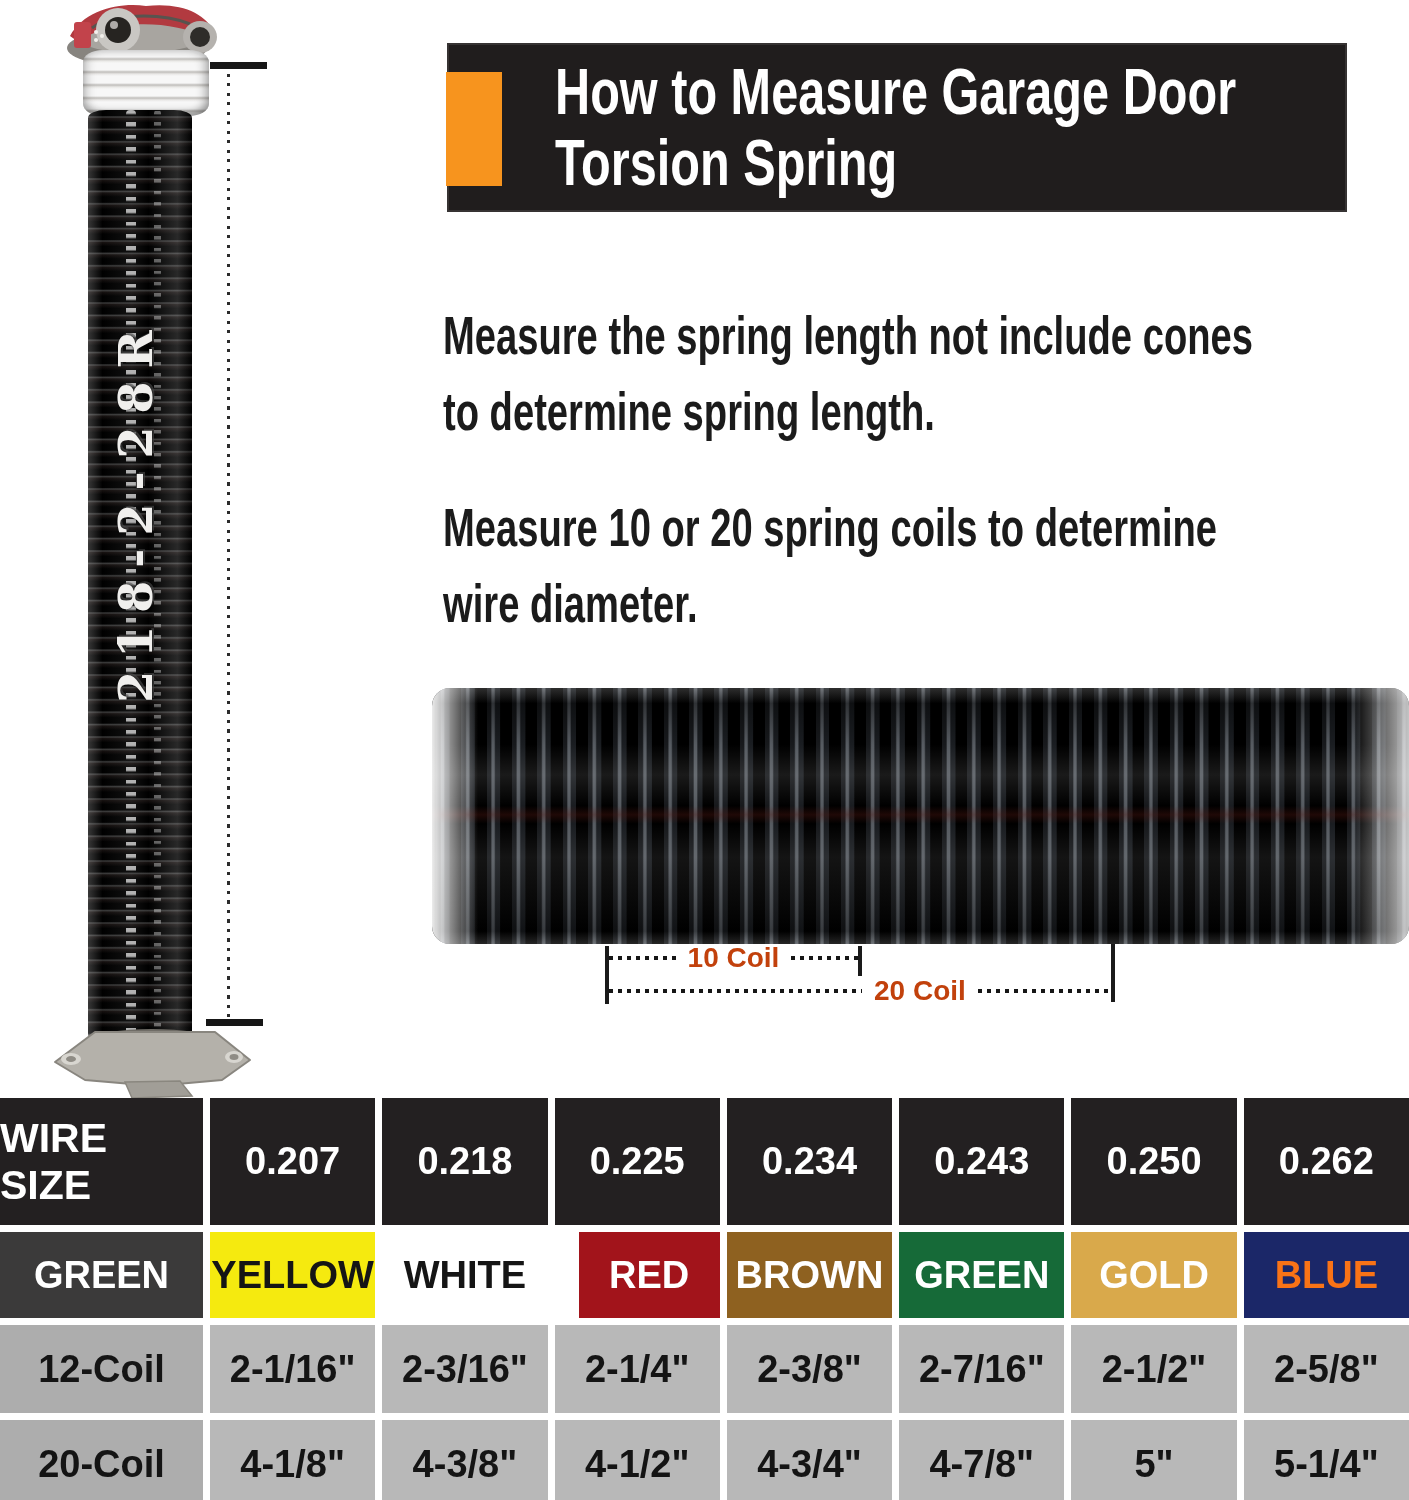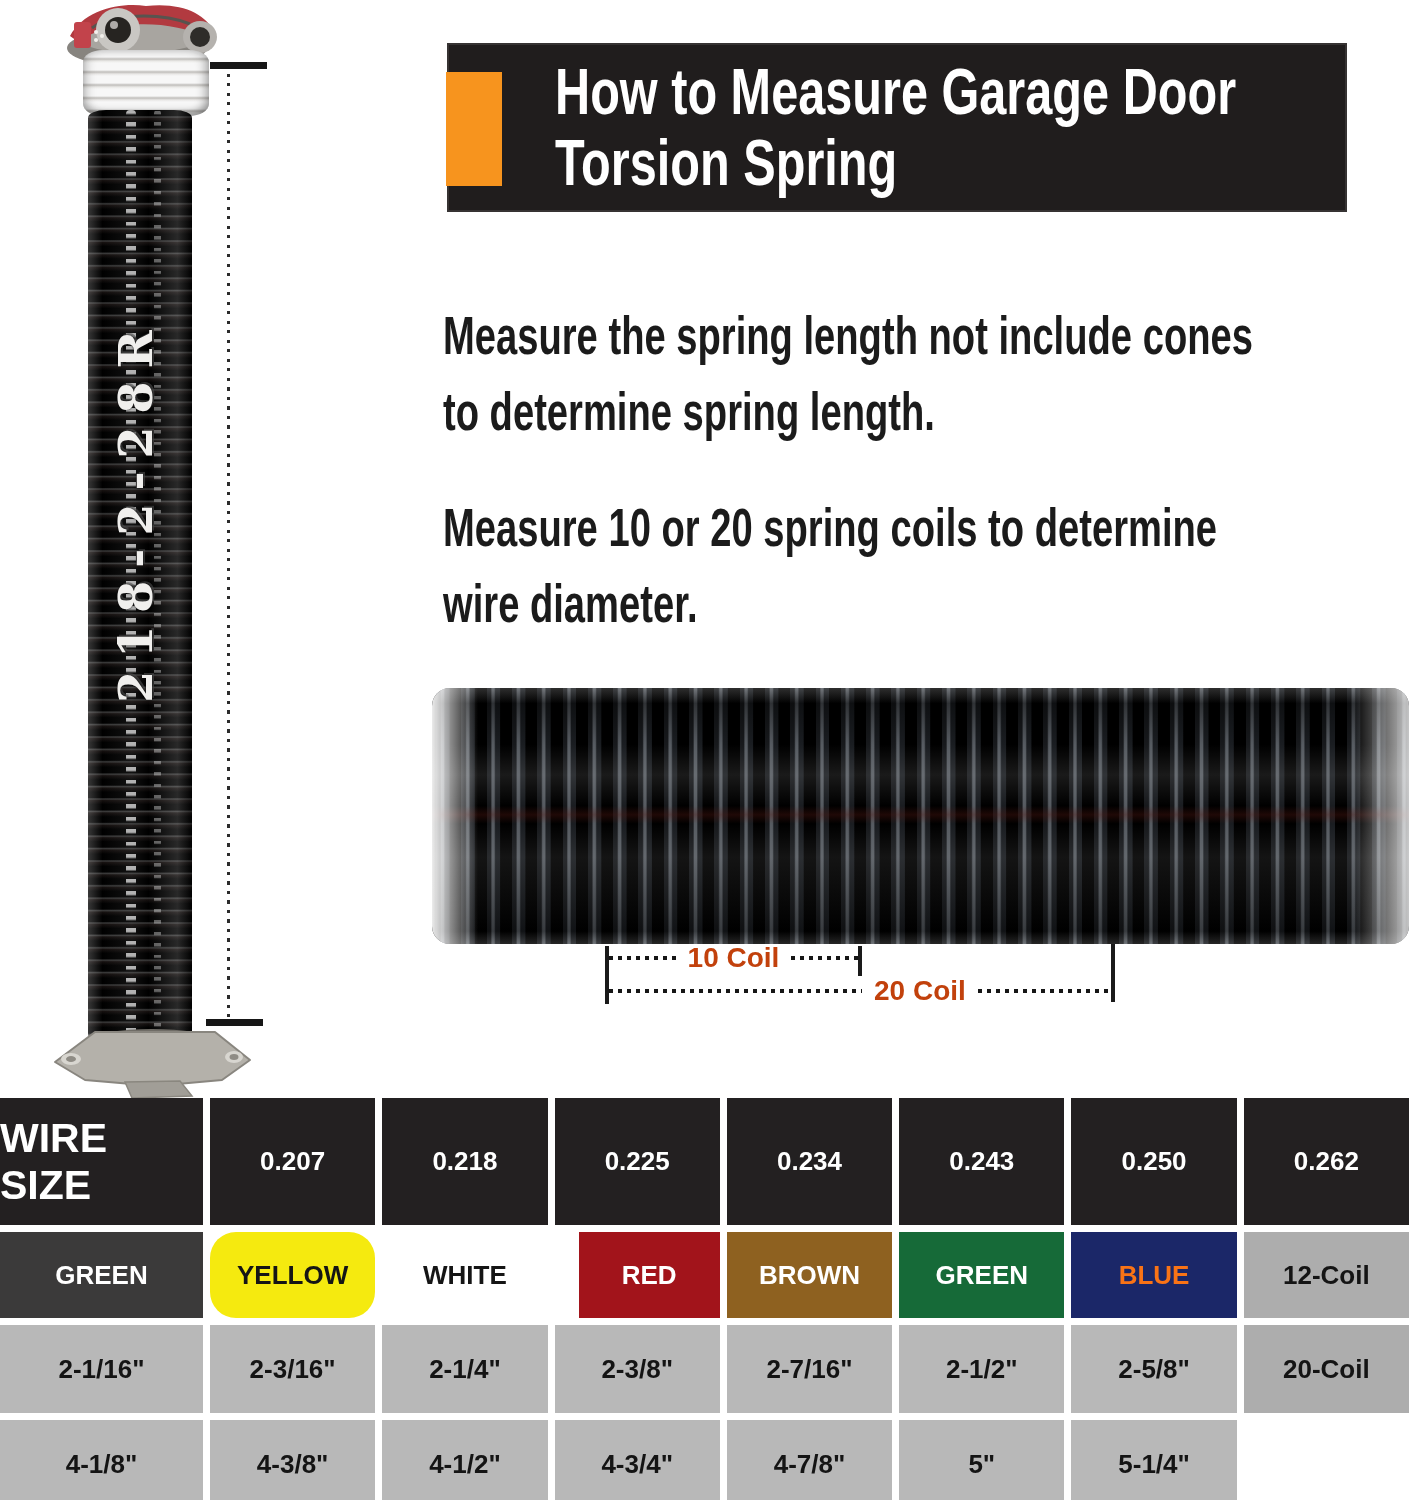--- a/index.html
+++ b/index.html
@@ -84,21 +84,21 @@
     background:repeating-linear-gradient(90deg,#161616 0 4px, rgba(0,0,0,0) 4px 9px); }
   .dim-label { font-size:28px; font-weight:bold; color:#c2410c; padding:0 12px; white-space:nowrap;text-align:right; }
 
   
   .sizetable {
     position:absolute; left:0; top:1098px; width:1409px; height:402px;
     display:grid; grid-template-columns:203px repeat(7,1fr);
     grid-template-rows:127px 86px 88px 89px; gap:7px; background:#ffffff;
   }
   .cell { display:flex; align-items:center; justify-content:center;
-    font-weight:bold; font-size:26px; overflow:hidden; }
+    font-weight:bold; font-size:38px; overflow:hidden; }
   .c-dark    { background:#232021; color:#ffffff; }
   .c-head    { font-size:41px; }
   .c-colorlabel { background:#3b3a3a; color:#ffffff; }
   .c-gray    { background:#b8b8b8; color:#141414; }
   .c-graylab { background:#adadad; color:#141414; }
 </style>
 </head>
 <body>
 
 <div class="canvas">
@@ -177,25 +177,26 @@
     <div class="cell c-dark c-head">WIRE SIZE</div>
     <div class="cell c-dark">0.207</div>
     <div class="cell c-dark">0.218</div>
     <div class="cell c-dark">0.225</div>
     <div class="cell c-dark">0.234</div>
     <div class="cell c-dark">0.243</div>
     <div class="cell c-dark">0.250</div>
     <div class="cell c-dark">0.262</div>
 
     <div class="cell c-colorlabel">GREEN</div>
-    <div class="cell" style="background-color: rgb(245, 234, 15); color: rgb(21, 21, 21); border-radius: 26px;">YELLOW</div>
+    <div class="cell" style="background-color: rgb(245, 234, 15); color: rgb(21, 21, 21);">YELLOW</div>
     <div class="cell" style="background-color: rgb(255, 255, 255); color: rgb(21, 21, 21);">WHITE</div>
     <div class="cell" style="background-color: rgb(162, 20, 27); color: rgb(255, 255, 255); margin-left: 24px;">RED</div>
     <div class="cell" style="background-color: rgb(142, 97, 32); color: rgb(255, 255, 255);">BROWN</div>
     <div class="cell" style="background-color: rgb(22, 106, 56); color: rgb(255, 255, 255);">GREEN</div>
+    <div class="cell" style="background-color: rgb(217, 169, 75); color: rgb(255, 255, 255);">GOLD</div>
     <div class="cell" style="background-color: rgb(27, 39, 104); color: #f97316;">BLUE</div>
 
     <div class="cell c-graylab">12-Coil</div>
     <div class="cell c-gray">2-1/16"</div>
     <div class="cell c-gray">2-3/16"</div>
     <div class="cell c-gray">2-1/4"</div>
     <div class="cell c-gray">2-3/8"</div>
     <div class="cell c-gray">2-7/16"</div>
     <div class="cell c-gray">2-1/2"</div>
     <div class="cell c-gray">2-5/8"</div>

